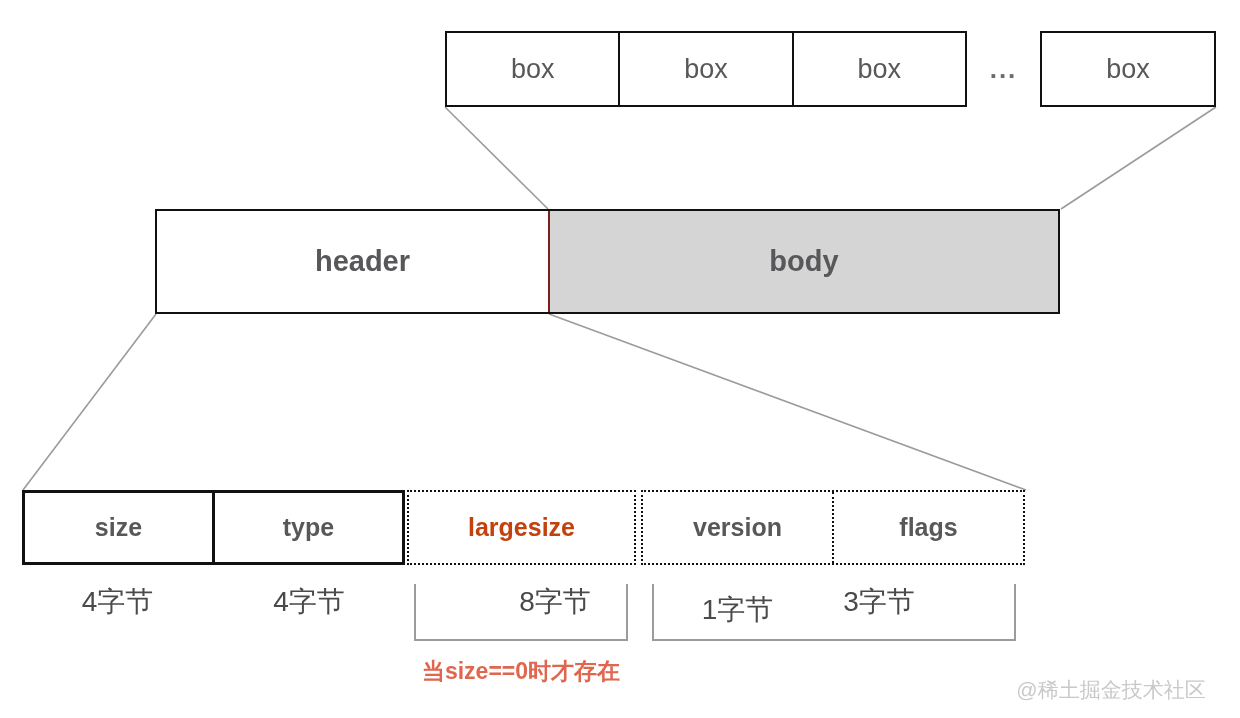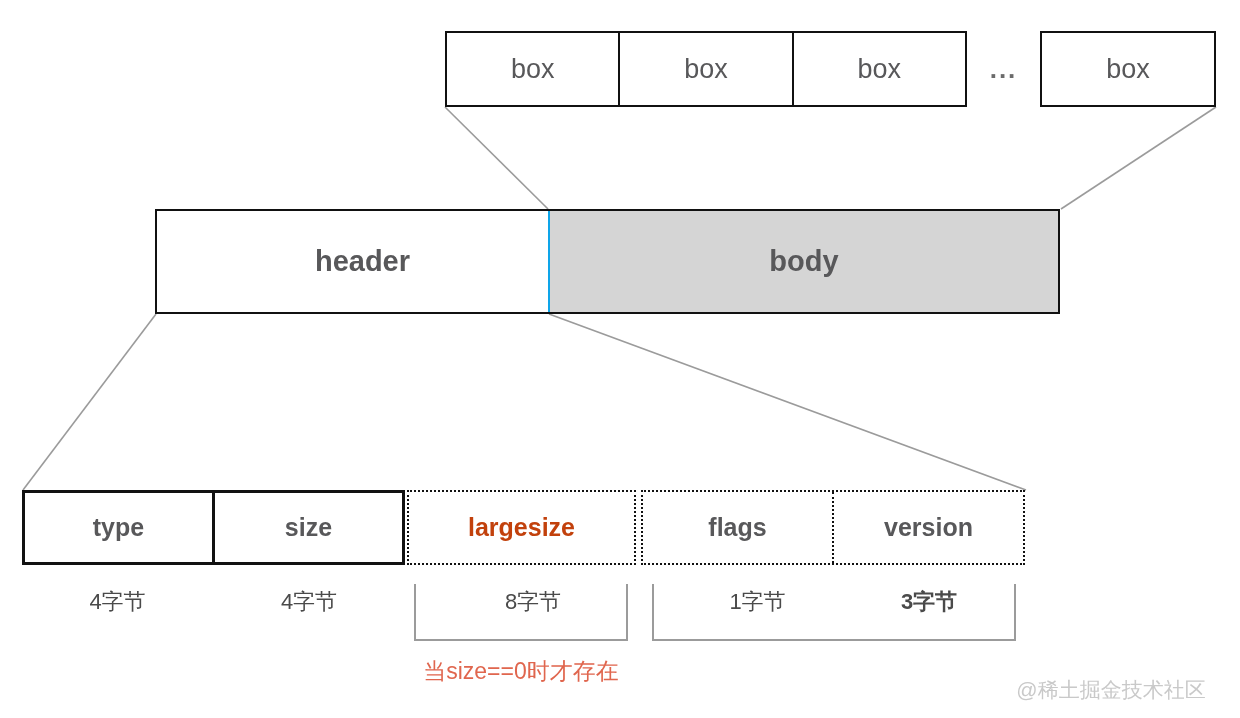--- a/index.html
+++ b/index.html
@@ -66,21 +66,21 @@
   }
   .mid-row .header-cell {
     width: 391px;
     background: #ffffff;
     display: flex; align-items: center; justify-content: center;
     font-size: 29px; font-weight: 600; color: #58585a; padding-left: 20px;
   }
   .mid-row .body-cell {
     flex: 1;
     background: #d5d5d5;
-    border-left: 2px solid #0ea5e9;
+    border-left: 2px solid #7f1d1d;
     display: flex; align-items: center; justify-content: center;
     font-size: 29px; font-weight: 600; color: #58585a;
   }
 
   
   .solid-group {
     position: absolute;
     left: 22px; top: 490px;
     width: 383px; height: 75px;
     border: 3px solid #111;
@@ -128,34 +128,34 @@
     border-bottom: 2px solid #9b9b9b;
   }
   .bracket-1 { left: 414px; width: 214px; }
   .bracket-2 { left: 652px; width: 364px; }
 
   
   .bytes {
     position: absolute;
     top: 588px; height: 28px;
     display: flex; align-items: center; justify-content: center;
-    font-size: 22px; font-weight: 500; color: #4a4a4a;
+    font-size: 28px; font-weight: 500; color: #4a4a4a;
   }
   .bytes-size      { left: 22px;  width: 191px; }
   .bytes-type      { left: 213px; width: 192px; }
-  .bytes-largesize { left: 414px; width: 238px; }
-  .bytes-version   { left: 662px; width: 191px; }
-  .bytes-flags     { left: 833px; width: 192px; font-weight: bold; }
+  .bytes-largesize { left: 436px; width: 238px; }
+  .bytes-version   { left: 642px; width: 191px; margin-top: 8px; }
+  .bytes-flags     { left: 783px; width: 192px; }
 
   
   .annotation {
     position: absolute;
     top: 655px; height: 32px;
     display: flex; align-items: center; justify-content: center;
-    font-size: 23px; font-weight: 400; color: #e0664e;
+    font-size: 23px; font-weight: 700; color: #e0664e;
     white-space: nowrap;
   }
   .annotation-1 { left: 404px; width: 234px; }
   .annotation-2 { left: 652px; width: 364px; }
 
   
   .watermark {
     position: absolute;
     left: 1000px; top: 676px;
     width: 222px; height: 24px;
@@ -182,27 +182,27 @@
   </div>
   <div class="ellipsis">...</div>
   <div class="top-box-last">box</div>
 
   <div class="mid-row">
     <div class="header-cell">header</div>
     <div class="body-cell">body</div>
   </div>
 
   <div class="solid-group">
+    <div class="cell">size</div>
     <div class="cell">type</div>
-    <div class="cell">size</div>
   </div>
   <div class="largesize-box">largesize</div>
   <div class="fullbox-group">
+    <div class="cell">version</div>
     <div class="cell">flags</div>
-    <div class="cell">version</div>
   </div>
 
   <div class="bytes bytes-size">4字节</div>
   <div class="bytes bytes-type">4字节</div>
   <div class="bytes bytes-largesize">8字节</div>
   <div class="bytes bytes-version">1字节</div>
   <div class="bytes bytes-flags">3字节</div>
 
   <div class="bracket bracket-1"></div>
   <div class="bracket bracket-2"></div>

